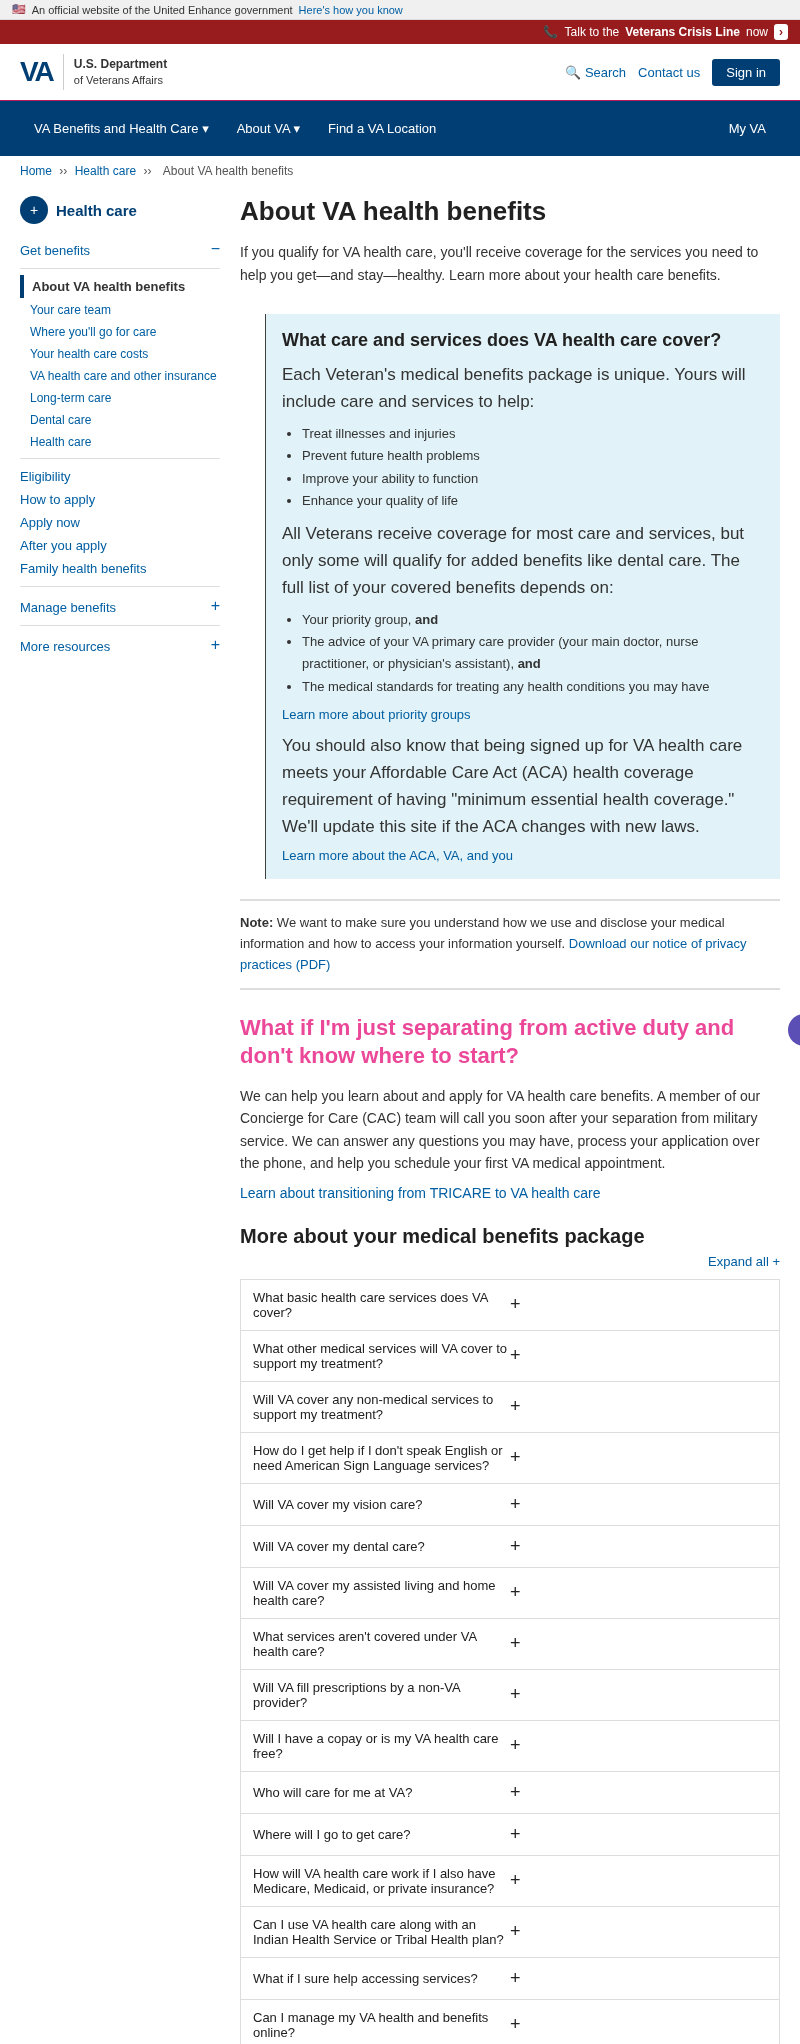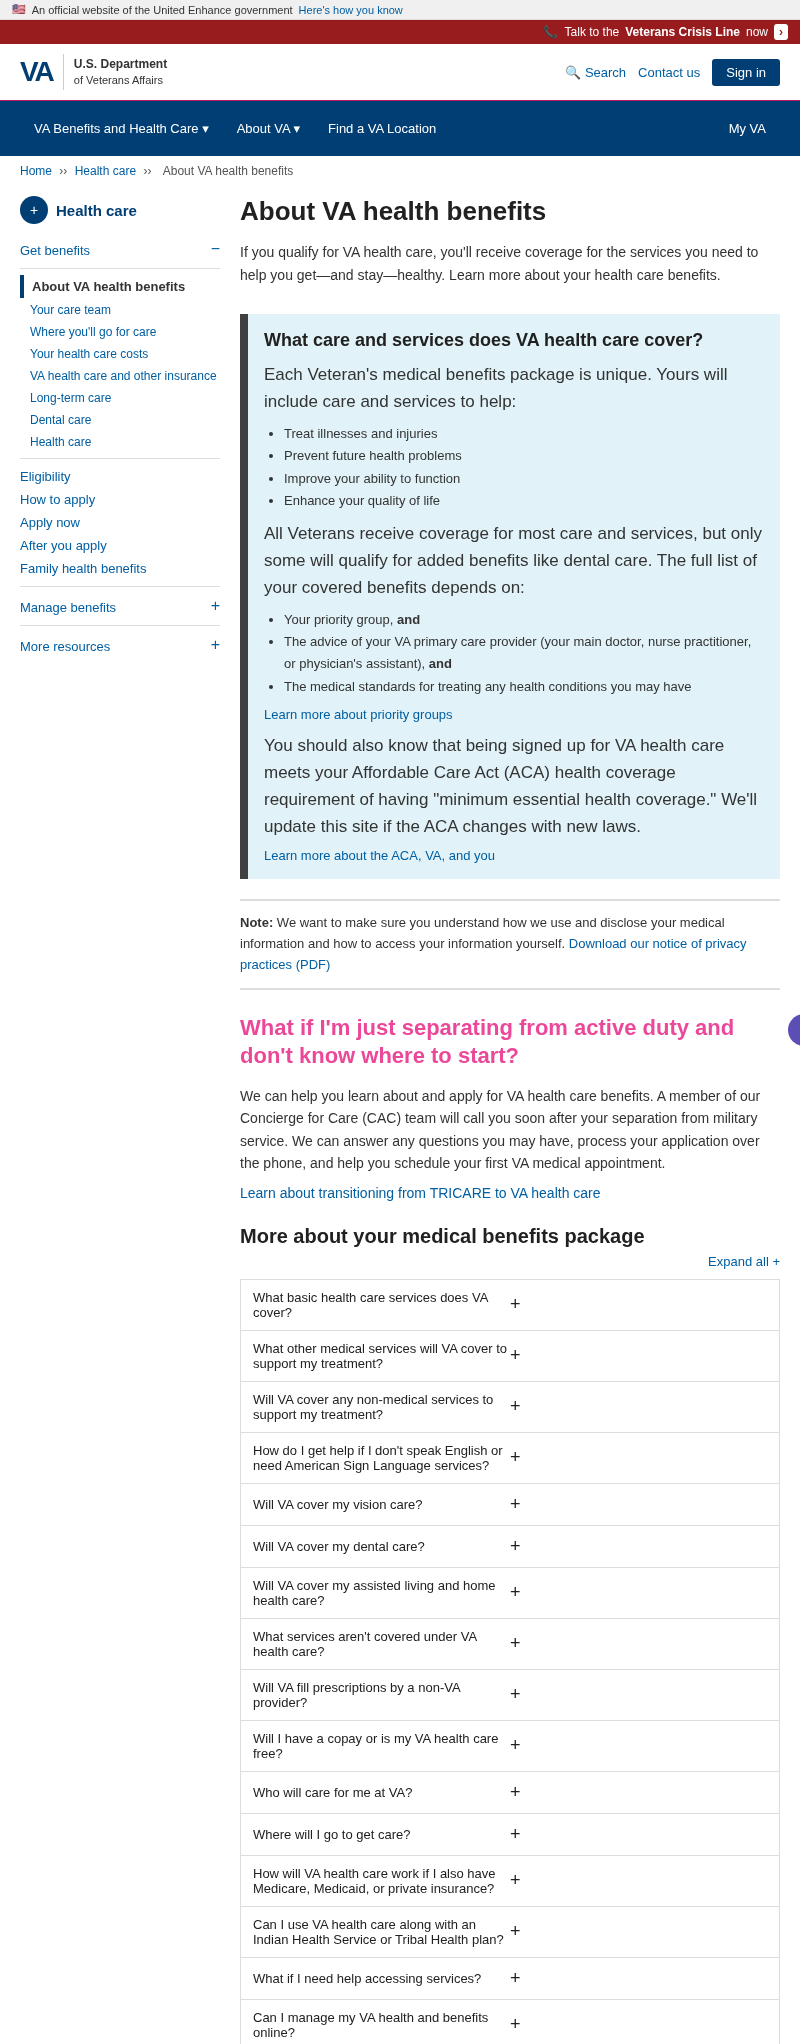--- a/index.html
+++ b/index.html
@@ -50,21 +50,21 @@
     .sidebar-expandable { display: flex; justify-content: space-between; align-items: flex-end; color: #005ea2; text-decoration: none; font-size: 13px; padding: 4px 0; }
     .sidebar-expandable .plus { color: #005ea2; font-size: 16px; }
     .sidebar-divider { border: none; border-top: 1px solid #ddd; margin: 6px 0; }
 
     
     .article { flex: 1; padding-top: 10px; }
     .page-title { font-size: 26px; font-weight: 900; color: #212121; margin-bottom: 14px; line-height: 1.2; }
     .intro-text { font-size: 14px; line-height: 1.6; margin-bottom: 28px; }
 
     
-    .info-box { background: #e1f3f8; border-left: 8px solid #404040; padding: 16px; margin-bottom: 20px; }
+    .info-box { background: #e1f3f8; border-left: 1px solid #404040; padding: 16px; margin-bottom: 20px; margin-left: 25px; }
     .info-box h2 { font-size: 18px; font-weight: bold; color: #212121; margin-bottom: 10px; }
     .info-box p { font-size: 17px; line-height: 1.6; margin-bottom: 8px; }
     .info-box ul { padding-left: 20px; margin-bottom: 8px; }
     .info-box ul li { font-size: 13px; line-height: 1.7; }
     .info-box a { color: #005ea2; text-decoration: none; font-size: 13px; }
 
     
     .note-box { border-top: 2px solid #ddd; border-bottom: 2px solid #ddd; padding: 12px 0; margin-bottom: 24px; }
     .note-box p { font-size: 13px; line-height: 1.6; }
     .note-box a { color: #005ea2; text-decoration: none; }
@@ -283,21 +283,21 @@
       </div>
       <div class="accordion-item">
         <span>How will VA health care work if I also have Medicare, Medicaid, or private insurance?</span>
         <span class="toggle">+</span>
       </div>
       <div class="accordion-item">
         <span>Can I use VA health care along with an Indian Health Service or Tribal Health plan?</span>
         <span class="toggle">+</span>
       </div>
       <div class="accordion-item">
-        <span>What if I need help accessing services?</span>
+        <span>What if I sure help accessing services?</span>
         <span class="toggle">+</span>
       </div>
       <div class="accordion-item">
         <span>Can I manage my VA health and benefits online?</span>
         <span class="toggle">+</span>
       </div>
     </div>
 
     
     <div class="related-box">

